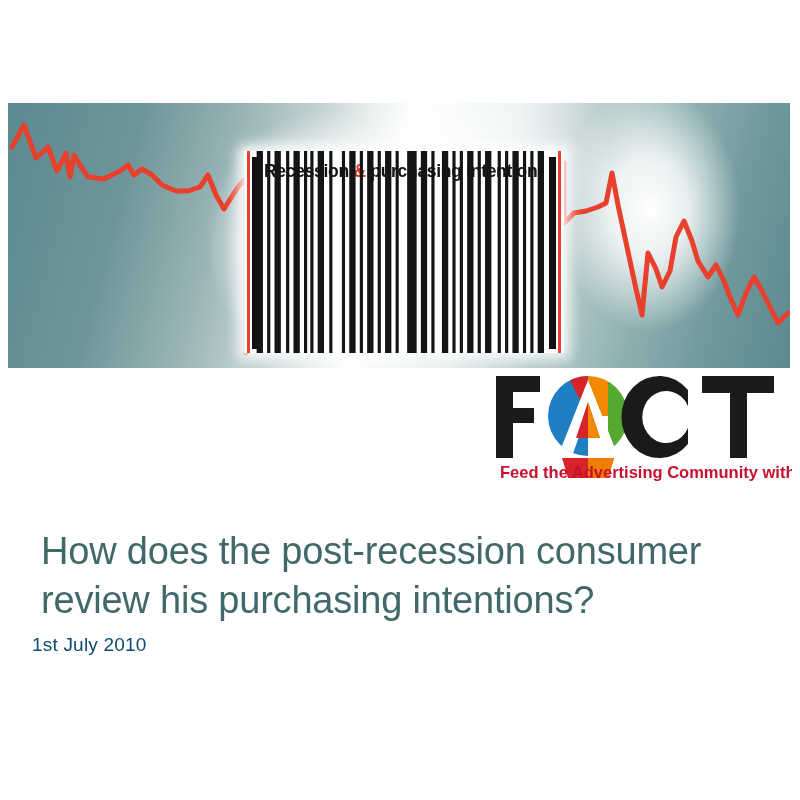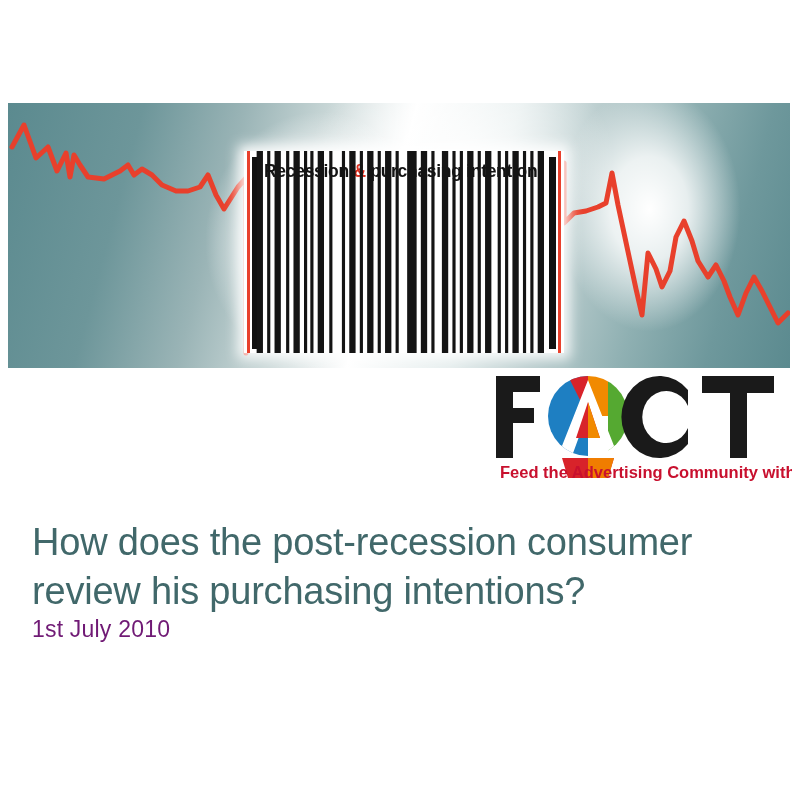--- a/index.html
+++ b/index.html
@@ -106,27 +106,27 @@
     top: 518px;
     width: 740px;
   }
   .slide-title {
     font-family: "Liberation Sans", sans-serif;
     font-size: 38px;
     line-height: 49px;
     font-weight: normal;
     color: #41686a;
     letter-spacing: -0.2px;
-    margin: 0;
+    margin: 9px;
   }
   .slide-date {
     font-family: "Liberation Sans", sans-serif;
-    font-size: 23px;
+    font-size: 19px;
     font-weight: normal;
-    color: #701a75;
+    color: #0c4a6e;
     letter-spacing: 0.2px;
   }
 </style>
 </head>
 <body>
 
 <div class="slide">
 
   <div class="banner">
 

